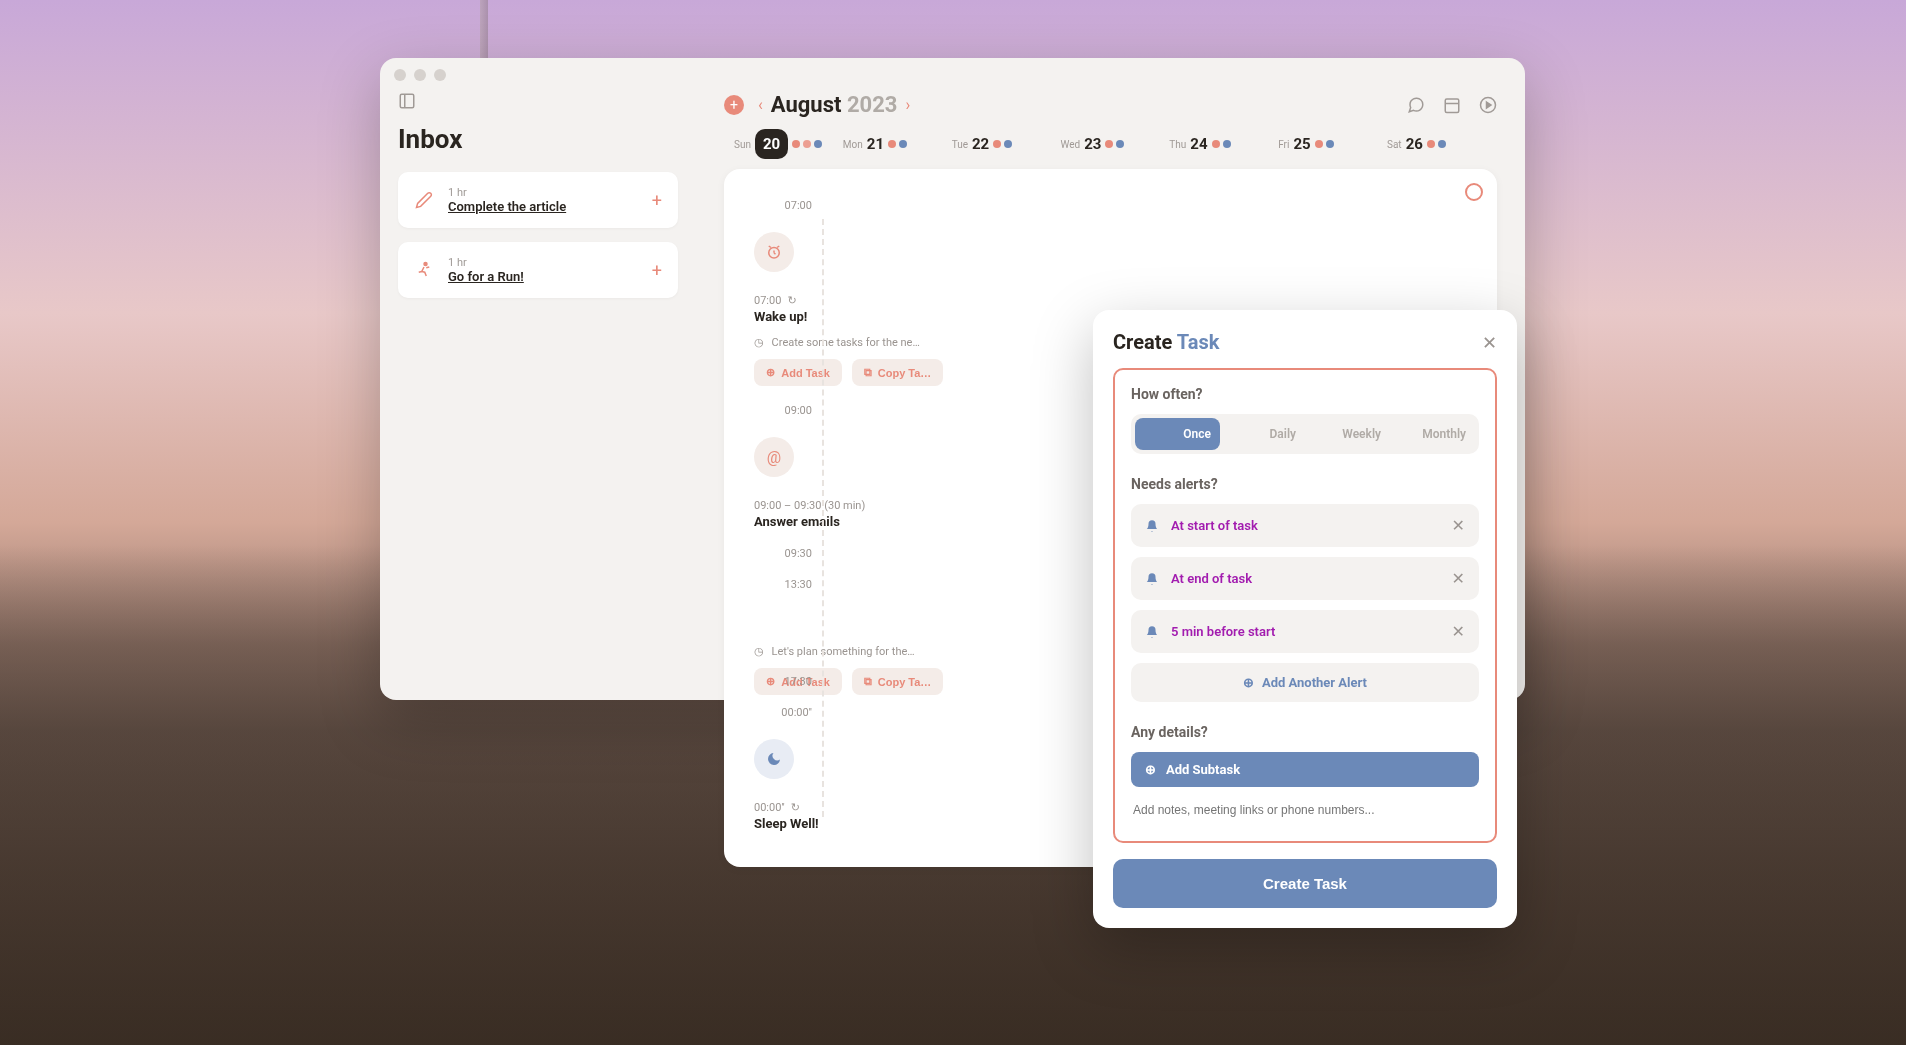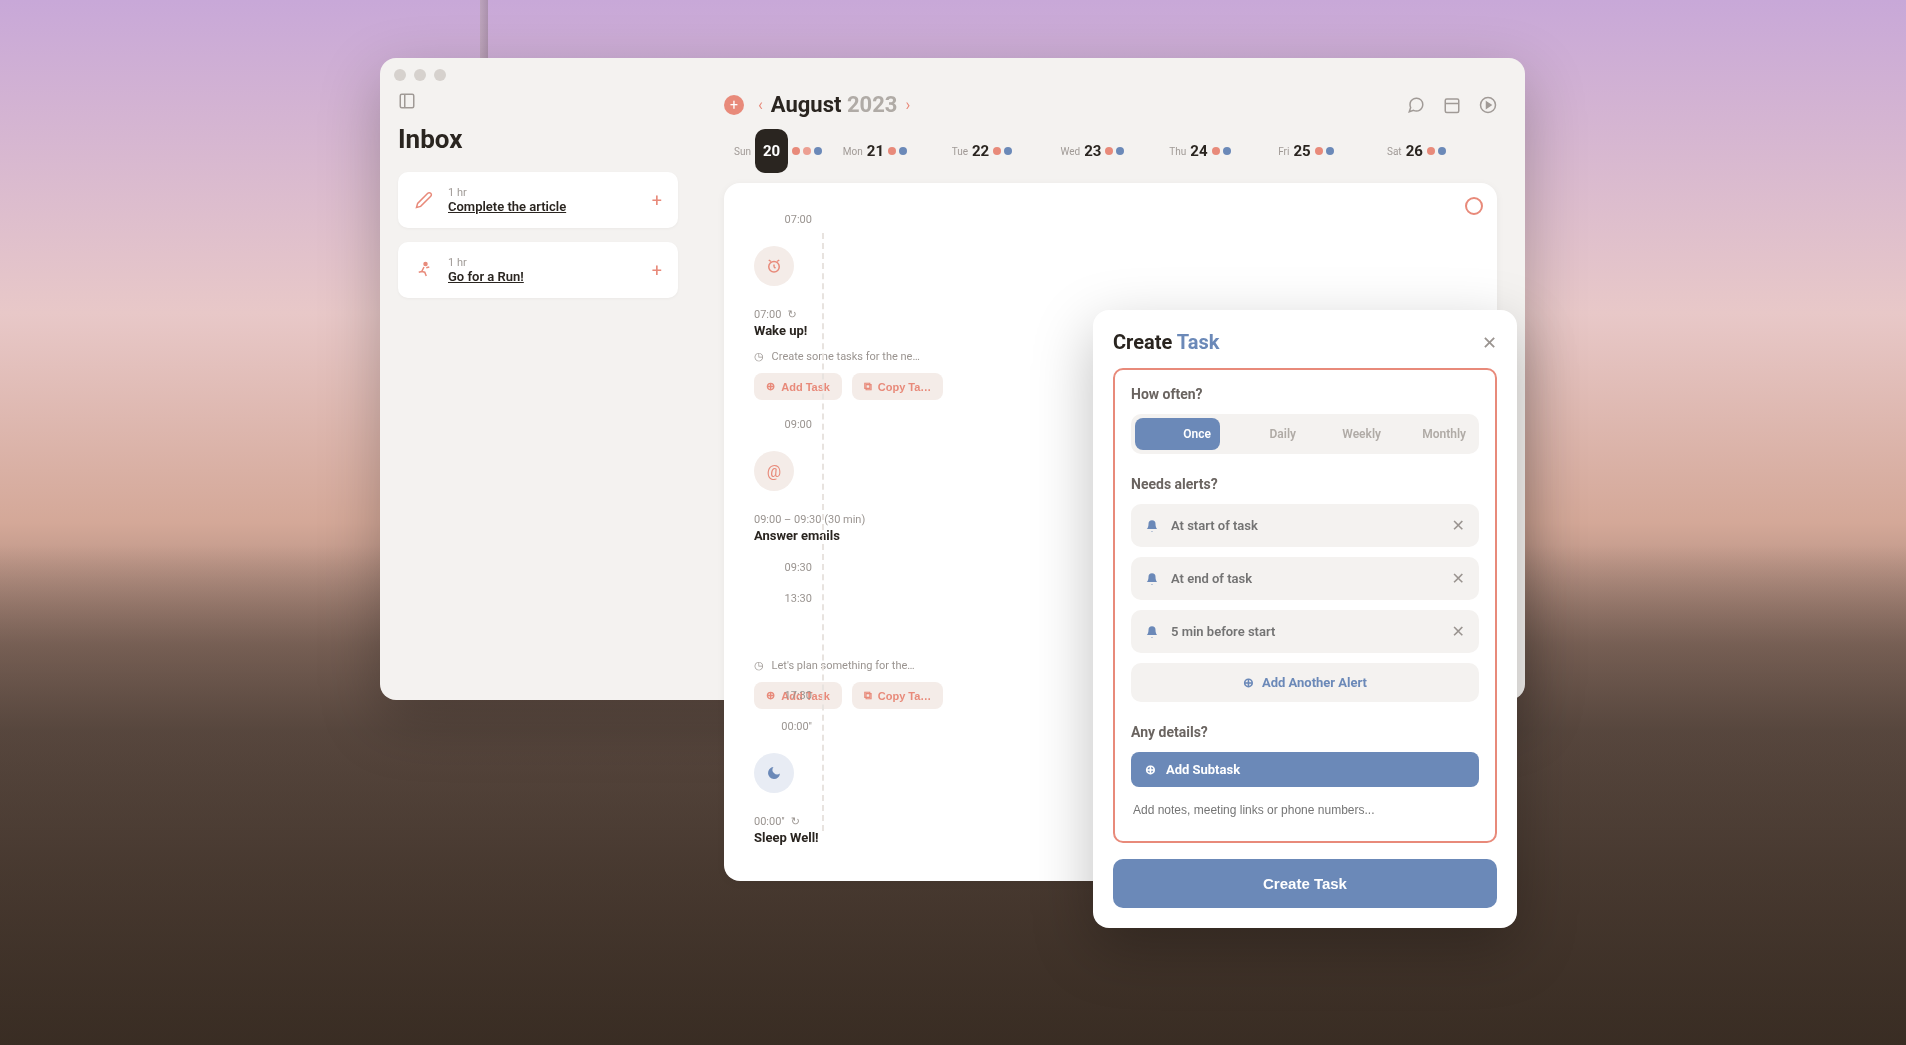--- a/index.html
+++ b/index.html
@@ -130,21 +130,21 @@
   align-items: center;
   gap: 4px;
   width: 100px;
 }
 .day-name { font-size: 10px; color: #a09a96; }
 .day-num { font-size: 15px; font-weight: 700; color: #2a2520; }
 .day-num.selected {
   background: #2a2520;
   color: #fff;
   border-radius: 10px;
-  padding: 13px 8px;
+  padding: 6px 8px;
 }
 .day-dots { display: flex; gap: 3px; }
 .dot { width: 8px; height: 8px; border-radius: 50%; }
 .dot.red { background: #e88a7a; }
 .dot.red2 { background: #ec9f92; }
 .dot.blue { background: #6b89b8; }
 .timeline-card {
   background: #fff;
   border-radius: 16px;
   flex: 1;
@@ -295,21 +295,21 @@
 .alert-item {
   background: #f4f2f0;
   border-radius: 10px;
   padding: 12px 14px;
   display: flex;
   align-items: center;
   gap: 12px;
   margin-bottom: 10px;
 }
 .alert-bell { color: #6b89b8; }
-.alert-text { flex: 1; font-size: 13px; font-weight: 600; color: #737373; }
+.alert-text { flex: 1; font-size: 13px; font-weight: 600; color: #a21caf; }
 .alert-close { color: #9a9490; cursor: pointer; }
 .add-alert-btn {
   background: #f4f2f0;
   border-radius: 10px;
   padding: 12px;
   display: flex;
   align-items: center;
   justify-content: center;
   gap: 8px;
   font-size: 13px;

